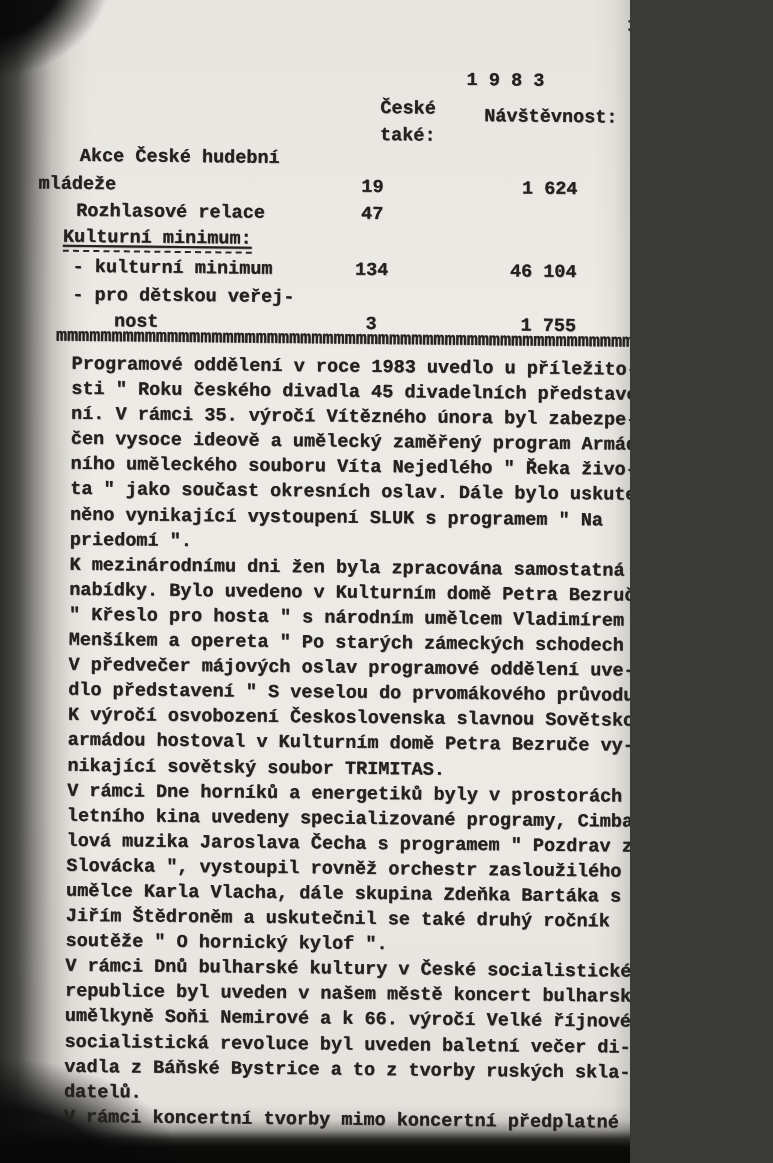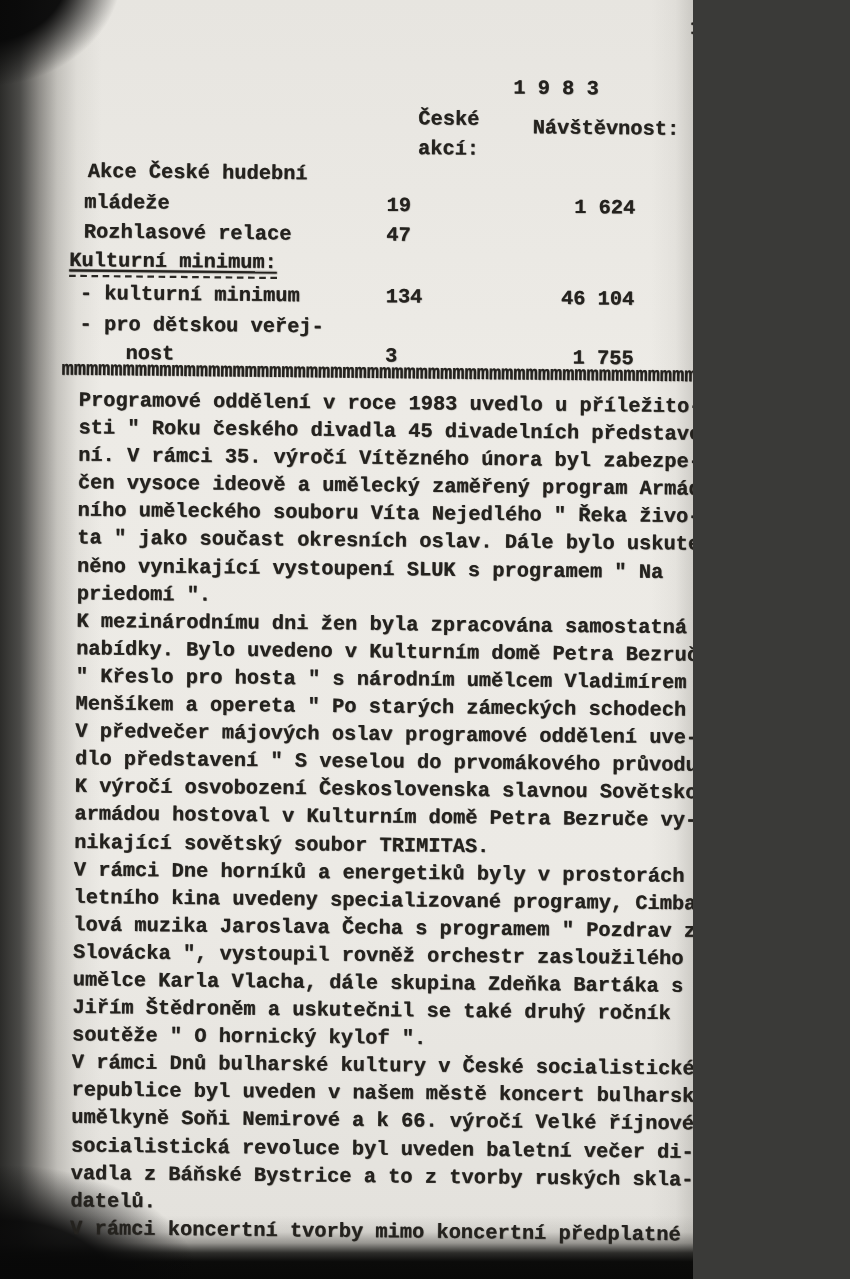--- a/index.html
+++ b/index.html
@@ -28,21 +28,21 @@
     font-weight:700;
     text-shadow:0.4px 0.4px 0.7px rgba(35,32,28,0.6), -0.3px 0 0.4px rgba(35,32,28,0.35);
     font-size:18.5px;
   }
   .page-number{position:absolute;left:626px;top:10px;letter-spacing:1px;}
   .year-heading{position:absolute;left:466px;top:66px;}
   .hdr-count{position:absolute;left:380px;top:92px;line-height:27px;}
   .hdr-att{position:absolute;left:484px;top:102px;}
   .trow{position:absolute;left:0;width:740px;height:27px;}
   .tlabel{display:inline-block;}
-  .tcount{position:absolute;left:352px;width:66px;text-align:left;}
+  .tcount{position:absolute;left:340px;width:66px;text-align:center;}
   .tatt{position:absolute;left:455px;width:123px;text-align:right;}
   .underlined{
     text-decoration:underline;
     text-decoration-thickness:1.5px;
     text-underline-offset:3px;
     border-bottom:2px dashed #2a2824;
     padding-bottom:2px;
   }
   .separator{
     position:absolute;left:58px;top:326px;width:660px;
@@ -62,33 +62,33 @@
   <div class="edge-line"></div>
 
   <div class="content">
 
     <div class="page-number">145.</div>
 
     <div class="year-heading">1 9 8 3</div>
 
     <div class="hdr-count">
       <div>České</div>
-      <div>akcí:</div>
+      <div>také:</div>
     </div>
 
     <div class="hdr-att">Návštěvnost:</div>
 
     <div class="trow" style="top:146px">
       <span class="tlabel" style="margin-left:80px">Akce České hudební</span>
       <span class="tcount"></span>
       <span class="tatt"></span>
     </div>
 
     <div class="trow" style="top:174px">
-      <span class="tlabel" style="margin-left:77px">mládeže</span>
+      <span class="tlabel" style="margin-left:39px">mládeže</span>
       <span class="tcount">19</span>
       <span class="tatt">1 624</span>
     </div>
 
     <div class="trow" style="top:201px">
       <span class="tlabel" style="margin-left:77px">Rozhlasové relace</span>
       <span class="tcount">47</span>
       <span class="tatt"></span>
     </div>
 

